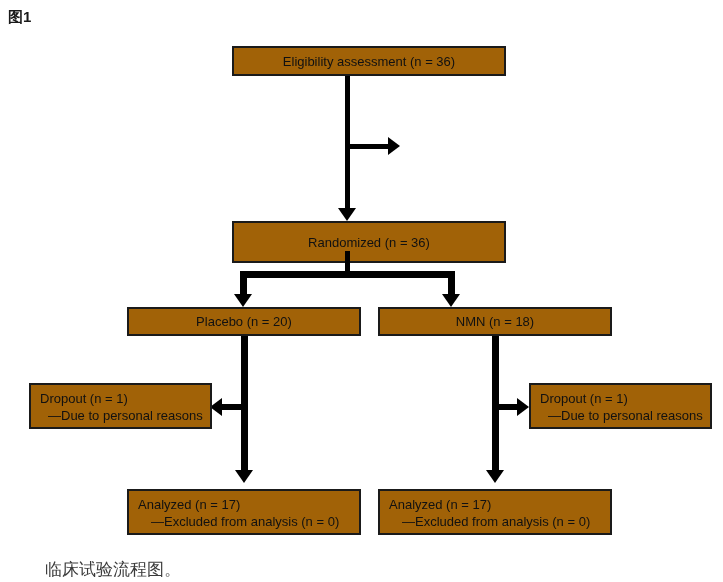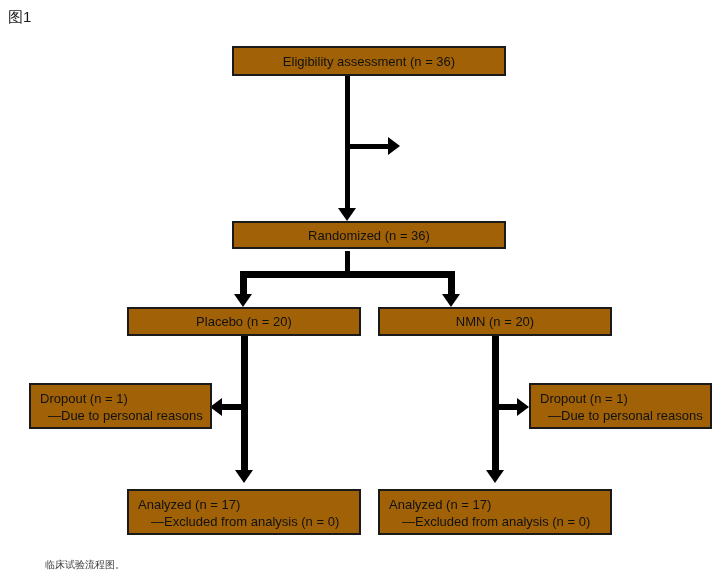--- a/index.html
+++ b/index.html
@@ -18,30 +18,30 @@
     background: #ffffff;
     overflow: hidden;
   }
 
   
   .fig-title {
     position: absolute;
     left: 8px;
     top: 8px;
     font-size: 15px;
-    font-weight: normal;
+    font-weight: bold;
     letter-spacing: 0px;
     color: #1a1a1a;
     white-space: nowrap;
   }
   .fig-caption {
     position: absolute;
     left: 5px;
     top: 558px;
-    font-size: 10px;
+    font-size: 17px;
     color: #3a3a3a;
     white-space: nowrap;
     padding-left: 40px;
   }
 
   
   .node {
     position: absolute;
     box-sizing: border-box;
     border: 2px solid #1a1a1a;
@@ -119,37 +119,37 @@
     <span class="line">Eligibility assessment (n = 36)</span>
   </div>
 
   <div class="vline" style="left:345px; top:76px; width:5px; height:137px;"></div>
   <div class="arrow-down" style="left:338px; top:208px;"></div>
 
   <div class="hline" style="left:349px; top:144px; width:42px; height:5px;"></div>
   <div class="arrow-right" style="left:388px; top:137px;"></div>
 
 
-  <div class="node center" style="left:232px; top:221px; width:274px; height:28px;">
+  <div class="node center" style="left:232px; top:221px; width:274px; height:42px;">
     <span class="line">Randomized (n = 36)</span>
   </div>
 
   <div class="vline" style="left:345px; top:251px; width:5px; height:22px;"></div>
   <div class="hline" style="left:240px; top:271px; width:215px; height:7px;"></div>
   <div class="vline" style="left:240px; top:271px; width:7px; height:28px;"></div>
   <div class="arrow-down" style="left:234px; top:294px;"></div>
   <div class="vline" style="left:448px; top:271px; width:7px; height:28px;"></div>
   <div class="arrow-down" style="left:442px; top:294px;"></div>
 
   <div class="node center" style="left:127px; top:307px; width:234px; height:29px;">
     <span class="line">Placebo (n = 20)</span>
   </div>
 
   <div class="node center" style="left:378px; top:307px; width:234px; height:29px;">
-    <span class="line">NMN (n = 20)</span>
+    <span class="line">NMN (n = 18)</span>
   </div>
 
   <div class="vline" style="left:241px; top:336px; width:7px; height:140px;"></div>
   <div class="arrow-down" style="left:235px; top:470px;"></div>
 
   <div class="hline" style="left:222px; top:404px; width:22px; height:6px;"></div>
   <div class="arrow-left" style="left:210px; top:398px;"></div>
 
   <div class="vline" style="left:492px; top:336px; width:7px; height:140px;"></div>
   <div class="arrow-down" style="left:486px; top:470px;"></div>

